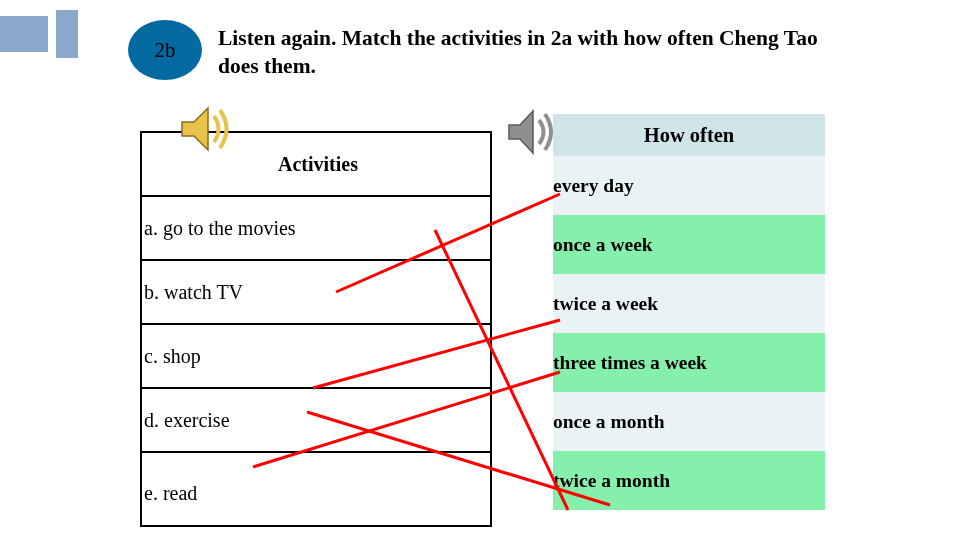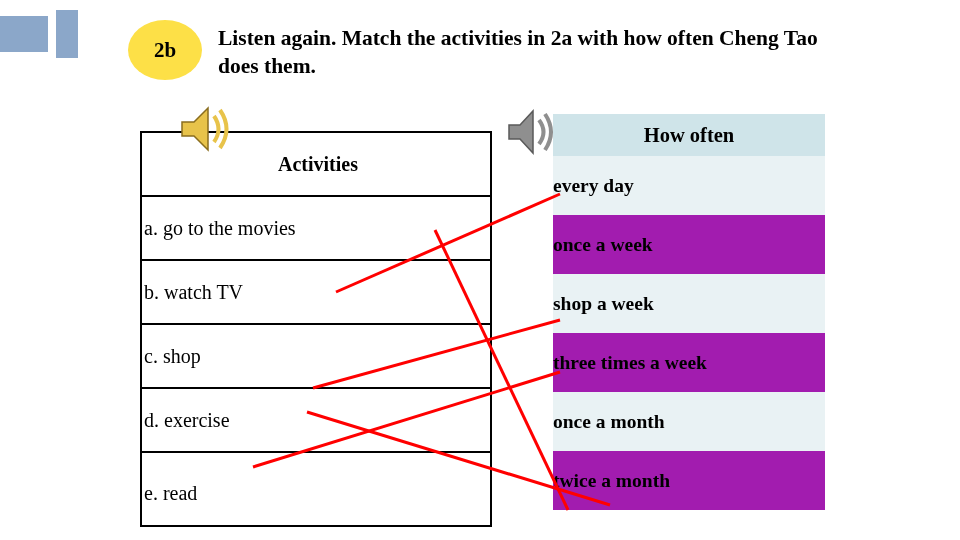--- a/index.html
+++ b/index.html
@@ -24,25 +24,25 @@
   #deco-b { left: 56px; top: 10px; width: 22px; height: 48px; }
 
   
   #badge {
     position: absolute;
     left: 128px;
     top: 20px;
     width: 74px;
     height: 60px;
     border-radius: 50%;
-    background: #fde047;
+    background: #0369a1;
     display: flex;
     align-items: center;
     justify-content: center;
-    font-weight: bold;
+    font-weight: normal;
     font-size: 21px;
     color: #000;
   }
   #instruction {
     position: absolute;
     left: 218px;
     top: 24px;
     width: 600px;
     font-size: 21.5px;
     font-weight: bold;
@@ -95,21 +95,21 @@
     color: #000;
   }
   .ho-cell.header {
     justify-content: center;
     padding-left: 0;
     font-size: 20.5px;
     background: #CFE4E9;
     height: 42px;
   }
   .ho-cell.odd  { background: #E9F2F4; }
-  .ho-cell.even { background: #a21caf; }
+  .ho-cell.even { background: #86efac; }
 
   
   .speaker {
     position: absolute;
   }
   #speaker-1 { left: 176px; top: 100px; }
   #speaker-2 { left: 503px; top: 104px; }
 
   
   #lines {
@@ -136,21 +136,21 @@
   <div class="act-row">b. watch TV</div>
   <div class="act-row">c. shop</div>
   <div class="act-row">d. exercise</div>
   <div class="act-row">e. read</div>
 </div>
 
 <div id="howoften-col">
   <div class="ho-cell header">How often</div>
   <div class="ho-cell odd">every day</div>
   <div class="ho-cell even">once a week</div>
-  <div class="ho-cell odd">shop a week</div>
+  <div class="ho-cell odd">twice a week</div>
   <div class="ho-cell even">three times a week</div>
   <div class="ho-cell odd">once a month</div>
   <div class="ho-cell even">twice a month</div>
 </div>
 
 <div class="speaker" id="speaker-1">
   <svg width="58" height="58" viewBox="0 0 58 58">
     <polygon points="6,22 18,22 32,8 32,50 18,36 6,36" fill="#E8C34A" stroke="#8a6d1e" stroke-width="1.5"></polygon>
     <path d="M38 16 Q47 29 38 42" fill="none" stroke="#E8C34A" stroke-width="4"></path>
     <path d="M44 10 Q57 29 44 48" fill="none" stroke="#E8C34A" stroke-width="4"></path>

